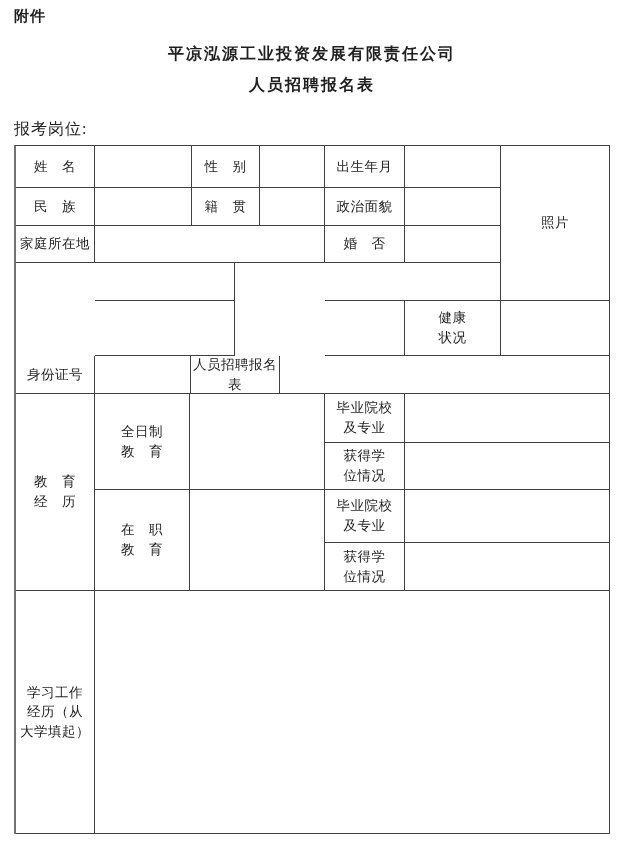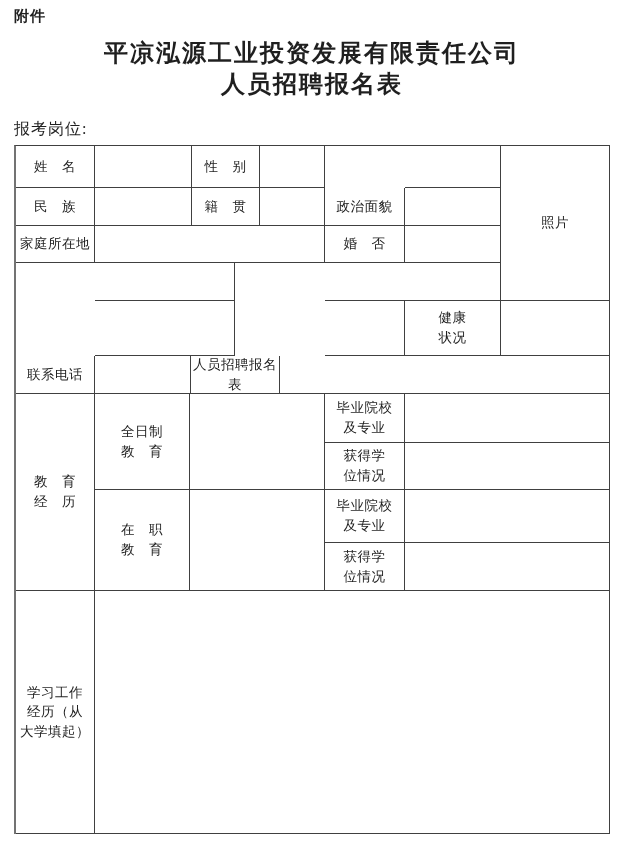--- a/index.html
+++ b/index.html
@@ -11,21 +11,21 @@
     position:relative;
     overflow:hidden;
   }
   .attachment{
     position:absolute;left:14px;top:7px;
     font-size:15px;font-weight:bold;letter-spacing:1px;
   }
   .title{
     position:absolute;left:0;top:38px;width:624px;
     text-align:center;font-weight:bold;
-    font-size:24px;line-height:31px;letter-spacing:2px;
+    font-size:16px;line-height:31px;letter-spacing:2px;
   }
   .position-label{
     position:absolute;left:14px;top:119px;
     font-size:16px;letter-spacing:1px;
   }
   .tbl{
     position:absolute;left:14px;top:145px;
     width:594px;height:688px;
     border-top:1px solid #404040;
     border-left:2px solid #737373;
@@ -55,20 +55,21 @@
   </div>
 
   <div class="position-label">报考岗位:</div>
 
   <div class="tbl">
 
     <div class="cell" style="left:0;top:0;width:79px;height:42px">姓　名</div>
     <div class="cell" style="left:79px;top:0;width:97px;height:42px"></div>
     <div class="cell" style="left:176px;top:0;width:68px;height:42px">性　别</div>
     <div class="cell" style="left:244px;top:0;width:65px;height:42px"></div>
+    <div class="cell" style="left:309px;top:0;width:80px;height:42px">出生年月</div>
     <div class="cell" style="left:389px;top:0;width:96px;height:42px"></div>
     <div class="cell" style="left:0;top:42px;width:79px;height:38px">民　族</div>
 
     <div class="cell" style="left:485px;top:0;width:109px;height:155px">照片</div>
     <div class="cell" style="left:79px;top:42px;width:97px;height:38px"></div>
     <div class="cell" style="left:176px;top:42px;width:68px;height:38px">籍　贯</div>
     <div class="cell" style="left:244px;top:42px;width:65px;height:38px"></div>
     <div class="cell" style="left:309px;top:42px;width:80px;height:38px">政治面貌</div>
     <div class="cell" style="left:389px;top:42px;width:96px;height:38px"></div>
 
@@ -79,21 +80,21 @@
 
     <div class="cell" style="left:79px;top:117px;width:140px;height:38px"></div>
     <div class="cell" style="left:309px;top:117px;width:176px;height:38px"></div>
 
     <div class="cell" style="left:79px;top:155px;width:140px;height:55px"></div>
     <div class="cell" style="left:309px;top:155px;width:80px;height:55px"></div>
     <div class="cell" style="left:389px;top:155px;width:96px;height:55px">健康
 状况</div>
     <div class="cell" style="left:485px;top:155px;width:109px;height:55px"></div>
 
-    <div class="cell" style="left:0;top:210px;width:79px;height:38px">联系电话</div>
+    <div class="cell" style="left:0;top:210px;width:79px;height:38px">身份证号</div>
     <div class="cell" style="left:79px;top:210px;width:96px;height:38px"></div>
     <div class="cell" style="left:175px;top:210px;width:89px;height:38px">人员招聘报名表</div>
     <div class="cell" style="left:264px;top:210px;width:330px;height:38px"></div>
 
     <div class="cell" style="left:0;top:248px;width:79px;height:197px">教　育
 经　历</div>
     <div class="cell" style="left:79px;top:248px;width:95px;height:96px">全日制
 教　育</div>
     <div class="cell" style="left:174px;top:248px;width:135px;height:96px"></div>
     <div class="cell" style="left:309px;top:248px;width:80px;height:49px">毕业院校

